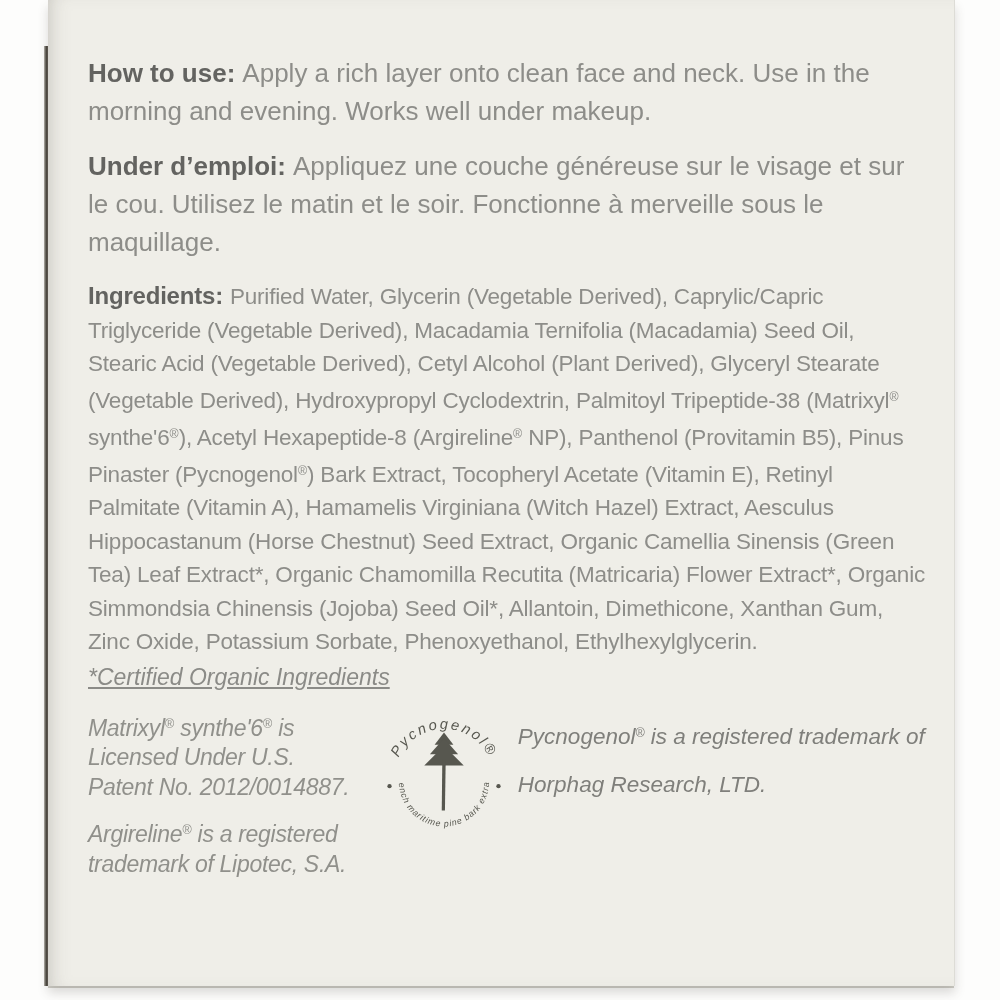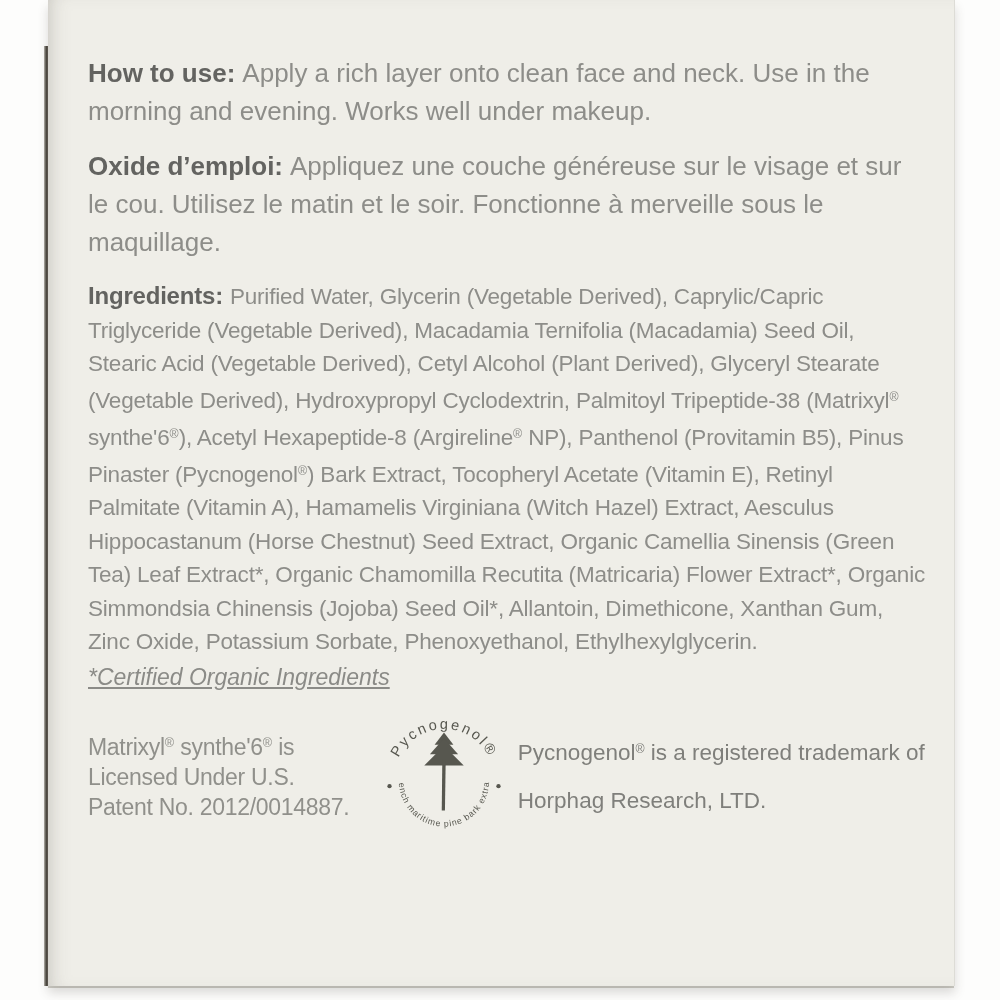--- a/index.html
+++ b/index.html
@@ -40,21 +40,21 @@
   p { font-size:26px; line-height:38px; }
   .lead { font-weight:bold; color: var(--label-text,#636360); margin-right:7px; }
   .howto       { margin-top:54px; }
   .mode        { margin-top:17px; }
   .ingredients { margin-top:18px; font-size:22.5px; line-height:33.5px; letter-spacing:-0.2px; }
   .ingredients .lead { font-size:24px; }
   .certified   { margin-top:3px; font-style:italic; font-size:23px; line-height:30px; color:#8b8b87;text-decoration:underline; }
   .notice      { margin-top:13px; font-weight:bold; font-size:23px; line-height:36px;
                  letter-spacing:-0.5px; color: var(--notice-text,#4f4f4c); }
   
-  .bottomrow { margin-top:17px; display:flex; align-items:center; }
+  .bottomrow { margin-top:17px; display:flex; align-items:flex-start;font-style:italic; }
   .notes { width:432px; }
   .notes p { font-size:23px; line-height:30px; letter-spacing:-0.3px; color: var(--note-text,#90908b); }
   .notes p + p { margin-top:13px; }
   .logo-wrap { margin-left:26px; flex:0 0 auto; }
   .pyc-text { margin-left:12px; flex:1 1 auto; font-size:22.5px; line-height:48px; color:#7f7f7b; }
   sup.reg { font-size:0.55em; vertical-align:0.6em; letter-spacing:0; }
   
   .seal text { fill: var(--logo-ink,#57574f); }
   .arct { font-size:15.5px; letter-spacing:2.6px; font-family:"Liberation Sans",sans-serif; }
   .arcb { font-size:9.3px; letter-spacing:0.9px; font-family:"Liberation Sans",sans-serif; }
@@ -66,30 +66,31 @@
 
 <div class="purple-band"></div>
 <div class="box-left-edge"></div>
 <div class="box-bottom-shade"></div>
 
 <div class="box">
   <div class="content">
 
     <p class="howto"><span class="lead">How to use:</span><span>Apply a rich layer onto clean face and neck. Use in the morning and evening. Works well under makeup.</span></p>
 
-    <p class="mode"><span class="lead">Oxide d’emploi:</span><span>Appliquez une couche généreuse sur le visage et sur le cou. Utilisez le matin et le soir. Fonctionne à merveille sous le maquillage.</span></p>
+    <p class="mode"><span class="lead">Under d’emploi:</span><span>Appliquez une couche généreuse sur le visage et sur le cou. Utilisez le matin et le soir. Fonctionne à merveille sous le maquillage.</span></p>
 
     <p class="ingredients"><span class="lead">Ingredients:</span><span>Purified Water, Glycerin (Vegetable Derived), Caprylic/Capric Triglyceride (Vegetable Derived), Macadamia Ternifolia (Macadamia) Seed Oil, Stearic Acid (Vegetable Derived), Cetyl Alcohol (Plant Derived), Glyceryl Stearate (Vegetable Derived), Hydroxypropyl Cyclodextrin, Palmitoyl Tripeptide-38 (Matrixyl<sup class="reg">®</sup> synthe'6<sup class="reg">®</sup>), Acetyl Hexapeptide-8 (Argireline<sup class="reg">®</sup> NP), Panthenol (Provitamin B5), Pinus Pinaster (Pycnogenol<sup class="reg">®</sup>) Bark Extract, Tocopheryl Acetate (Vitamin E), Retinyl Palmitate (Vitamin A), Hamamelis Virginiana (Witch Hazel) Extract, Aesculus Hippocastanum (Horse Chestnut) Seed Extract, Organic Camellia Sinensis (Green Tea) Leaf Extract*, Organic Chamomilla Recutita (Matricaria) Flower Extract*, Organic Simmondsia Chinensis (Jojoba) Seed Oil*, Allantoin, Dimethicone, Xanthan Gum, Zinc Oxide, Potassium Sorbate, Phenoxyethanol, Ethylhexylglycerin.</span></p>
 
     <p class="certified">*Certified Organic Ingredients</p>
 
 
     <div class="bottomrow">
       <div class="notes">
         <p>Matrixyl<sup class="reg">®</sup> synthe'6<sup class="reg">®</sup> is Licensed Under U.S. Patent No. 2012/0014887.</p>
+        <p>Argireline<sup class="reg">®</sup> is a registered trademark of Lipotec, S.A.</p>
       </div>
 
       <div class="logo-wrap">
         <svg class="seal" width="124" height="128" viewBox="0 0 132 132" aria-hidden="true">
           <defs>
             <path id="arcT" d="M 13,72 A 53,53 0 0 1 119,72"></path>
             <path id="arcB" d="M 18,75 A 48,48 0 0 0 114,75"></path>
           </defs>
           <text class="arct"><textPath href="#arcT" startOffset="50%" text-anchor="middle">Pycnogenol®</textPath></text>
           <text class="arcb"><textPath href="#arcB" startOffset="50%" text-anchor="middle">French maritime pine bark extract</textPath></text>

